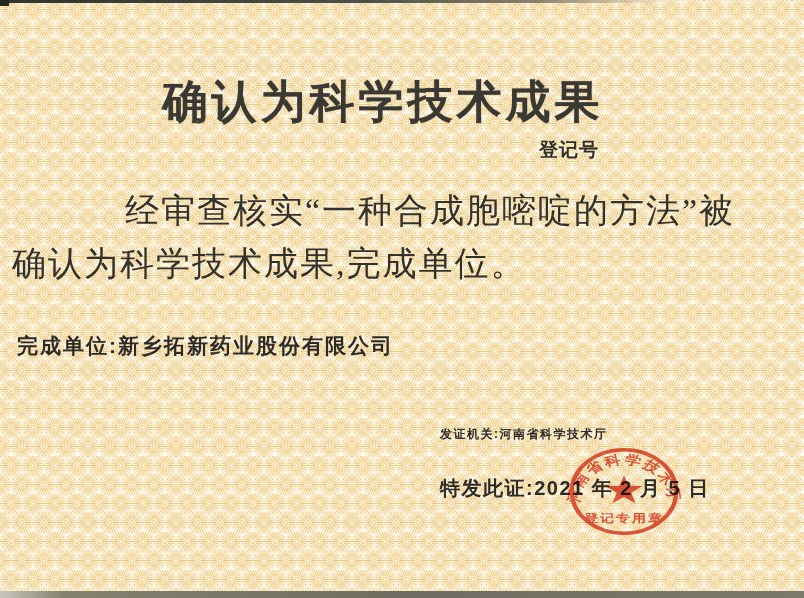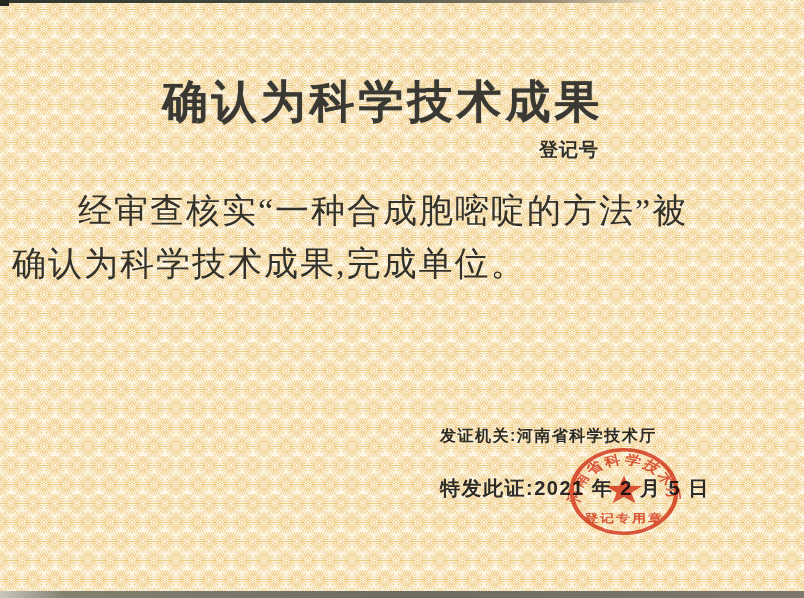--- a/index.html
+++ b/index.html
@@ -44,32 +44,32 @@
     letter-spacing:1px;
     margin-left:21px;
   }
   .reg-number{letter-spacing:1.5px;}
   .body-text{
     position:absolute;left:12px;top:184px;width:770px;
     font-size:34px;line-height:53px;
     letter-spacing:2px;
     color:#33312b;
   }
-  .body-line1{text-indent:66px;white-space:nowrap;}
+  .body-line1{text-indent:66px;white-space:nowrap;text-align:center;}
   .body-line2{white-space:nowrap;}
   .completed-line{
     position:absolute;left:17px;top:332px;
     font-family:"Liberation Sans","DejaVu Sans",sans-serif;
     font-size:21px;font-weight:bold;color:#2b2a26;
     letter-spacing:2px;white-space:nowrap;
   }
   .issuer-line{
     position:absolute;left:440px;top:426px;
     font-family:"Liberation Sans","DejaVu Sans",sans-serif;
-    font-size:16px;font-weight:bold;color:#2b2a26;
+    font-size:12px;font-weight:bold;color:#2b2a26;
     letter-spacing:1.5px;white-space:nowrap;
   }
   .date-line{
     position:absolute;left:440px;top:475px;
     font-family:"Liberation Sans","DejaVu Sans",sans-serif;
     font-size:20px;font-weight:bold;color:#2b2a26;
     letter-spacing:1.5px;white-space:nowrap;
   }
   .seal{
     position:absolute;left:566px;top:445px;width:116px;height:93px;
@@ -132,20 +132,23 @@
 
   <div class="reg-line">
     <span>登记号</span>
   </div>
 
   <div class="body-text">
     <div class="body-line1">经审查核实“一种合成胞嘧啶的方法”被</div>
     <div class="body-line2">确认为科学技术成果,完成单位。</div>
   </div>
 
+  <div class="completed-line">
+    <span>完成单位:</span><span>新乡拓新药业股份有限公司</span>
+  </div>
 
   <div class="issuer-line">
     <span>发证机关:</span><span>河南省科学技术厅</span>
   </div>
 
   <div class="date-line">
     <span>特发此证:</span><span>2021 年 2 月 5 日</span>
   </div>
 
   <div class="seal">

